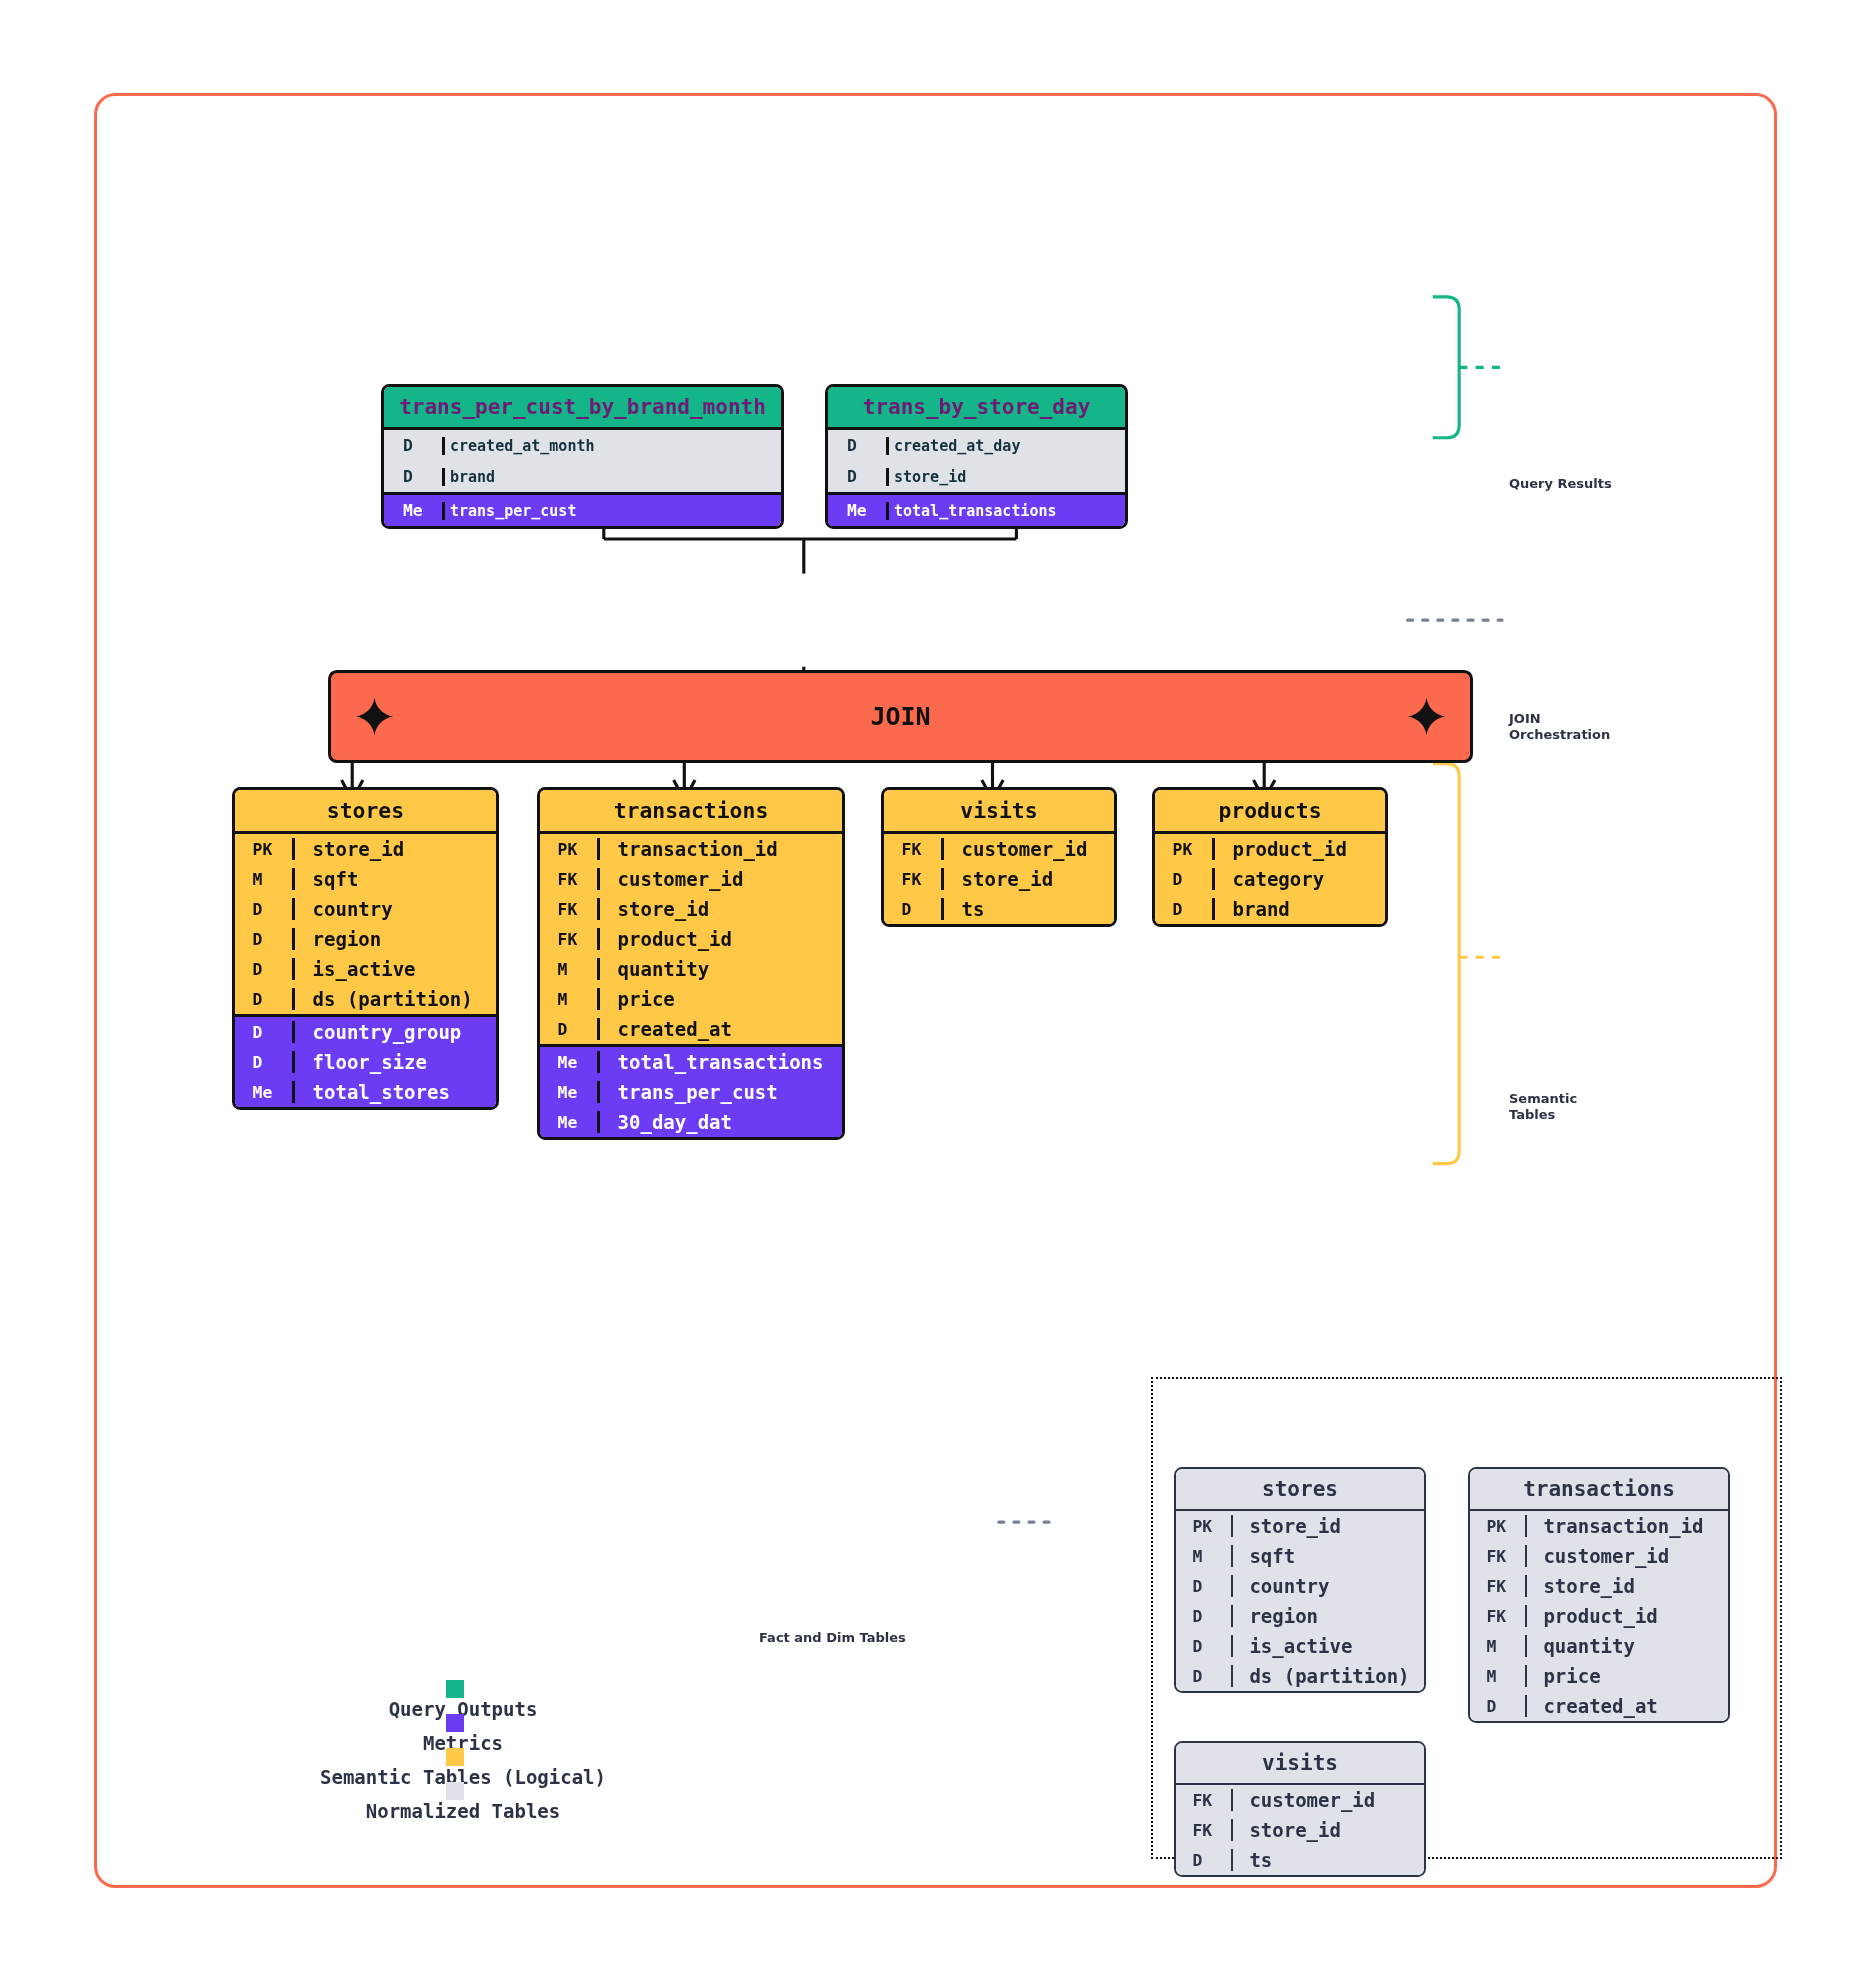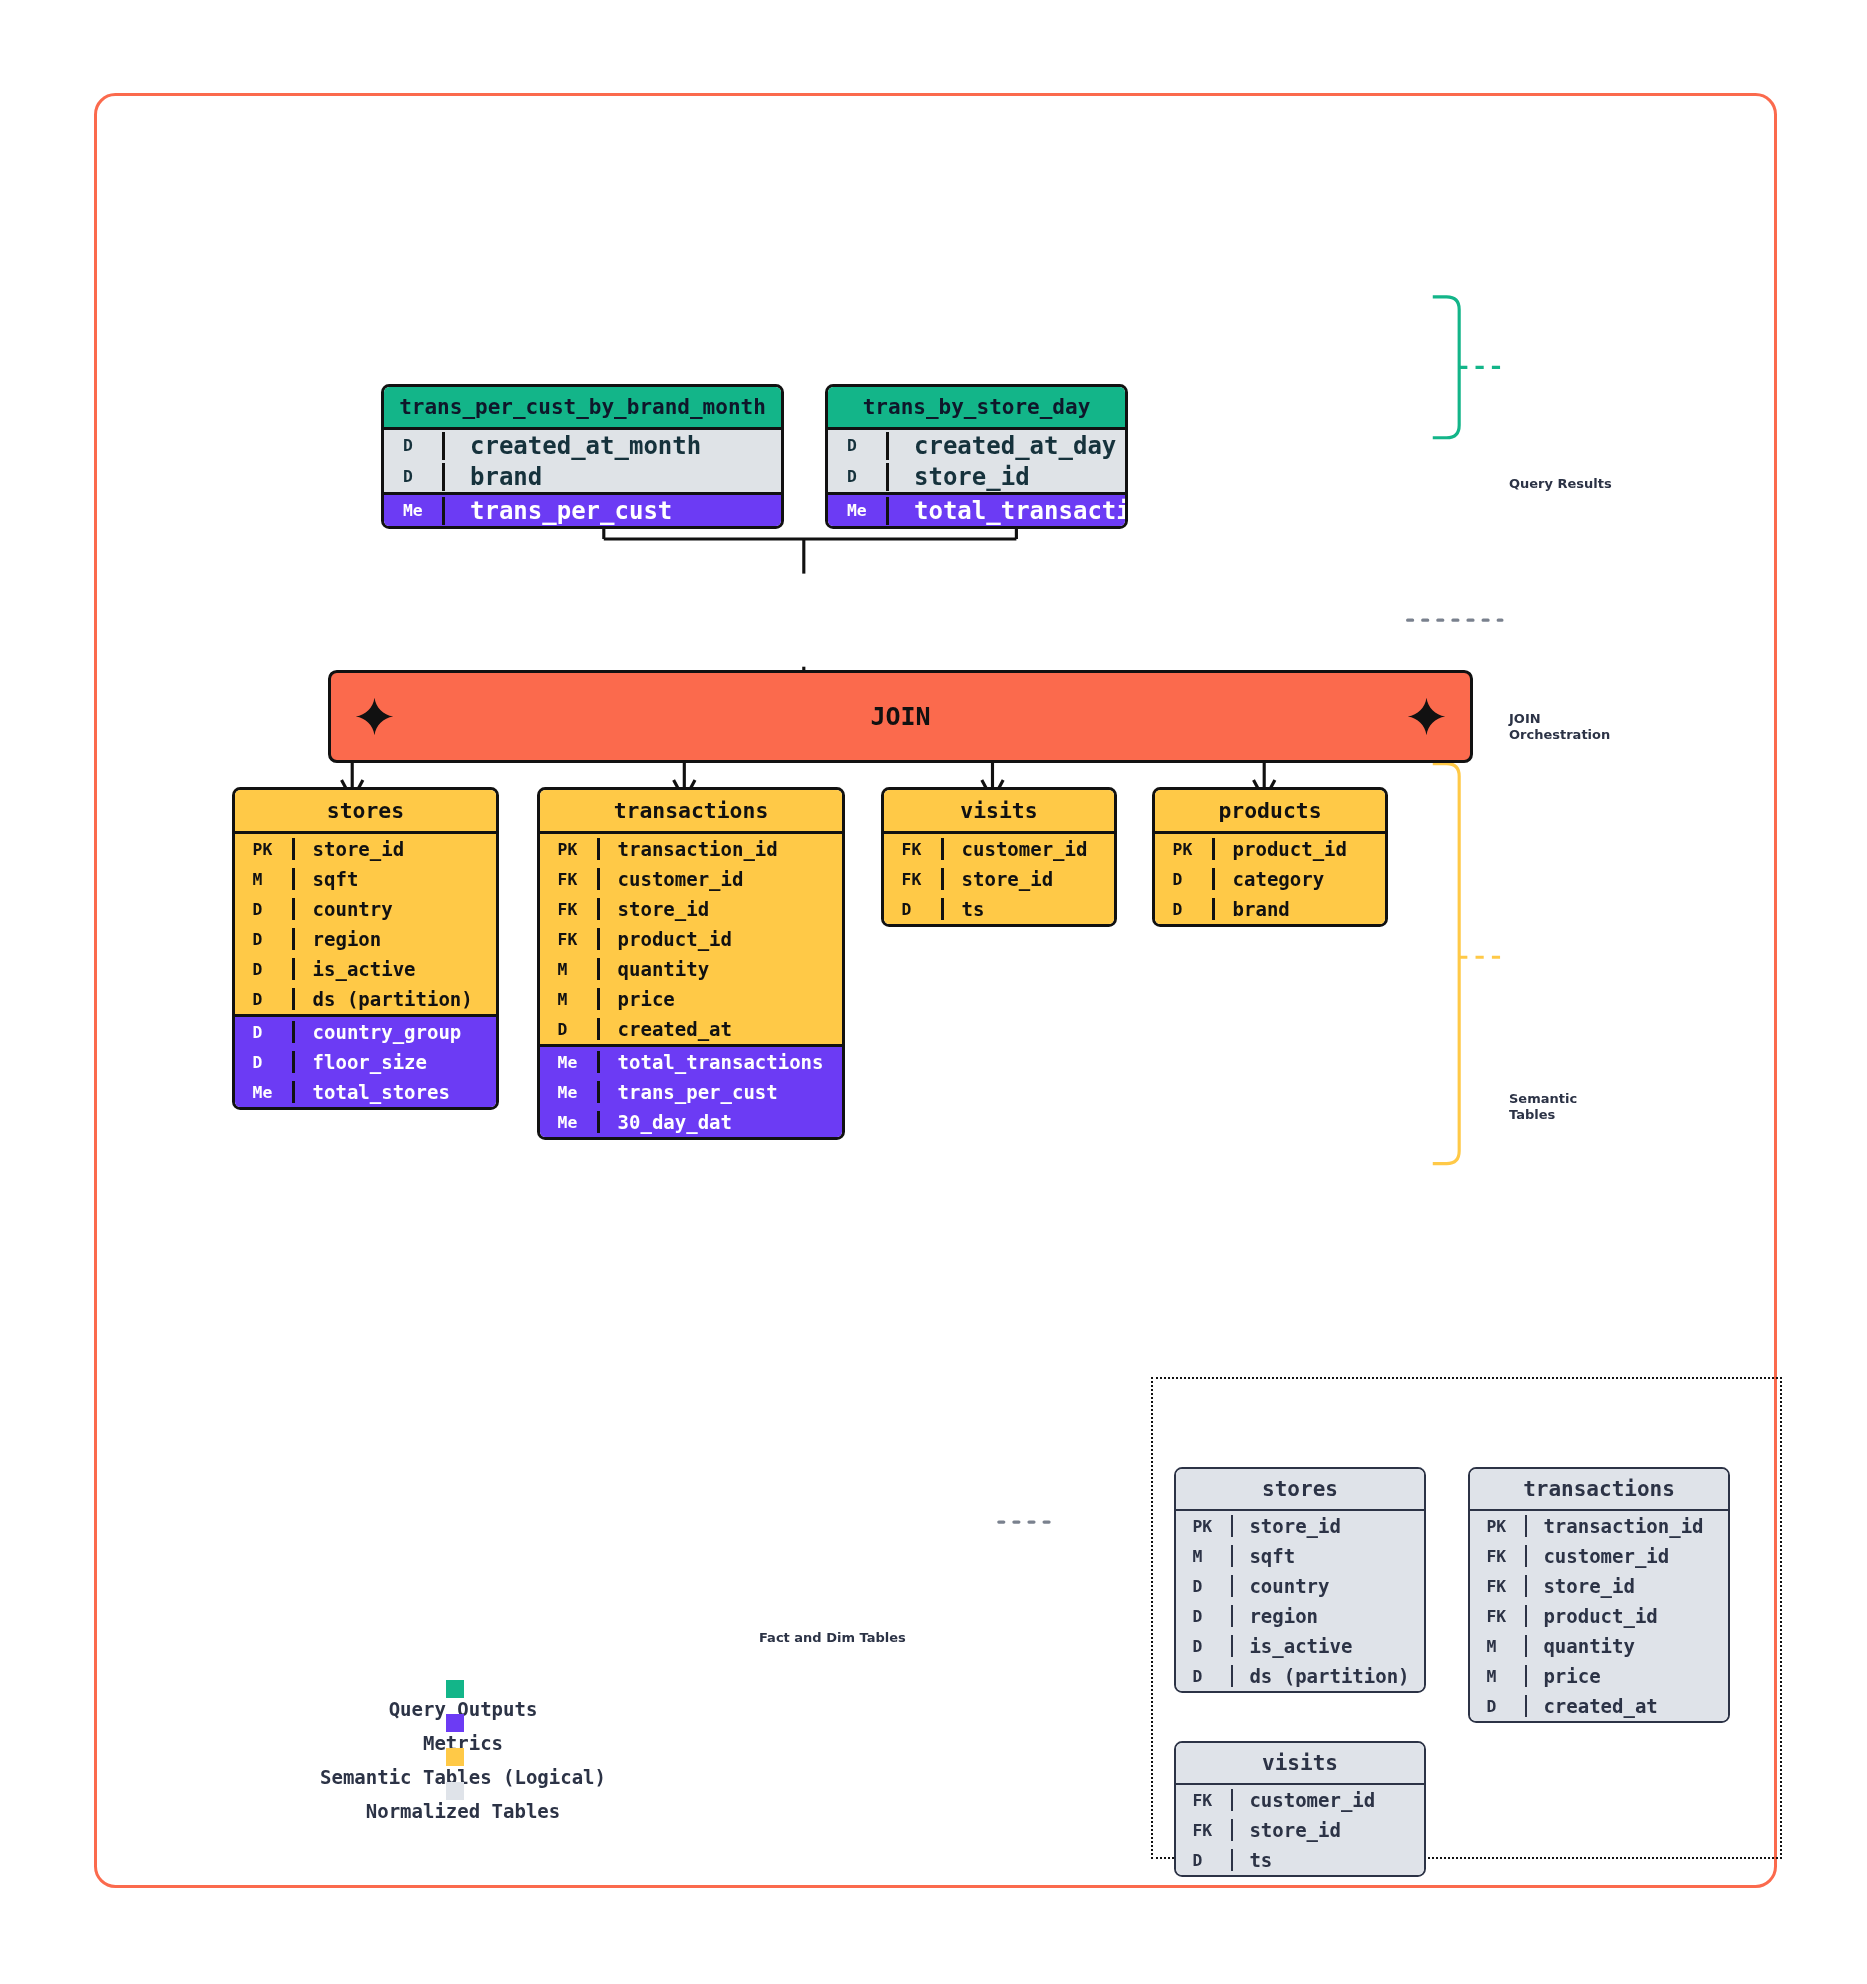--- a/index.html
+++ b/index.html
@@ -67,26 +67,26 @@
     box-sizing: border-box;
   }
   .tbl .val {
     flex: 1 1 auto;
     border-left: 3.1px solid #111111;
     box-sizing: border-box;
     font-weight: bold;
   }
 
   
-  .q .thead { background: #13B589; color: #0f172a; font-size: 21px; }
+  .q .thead { background: #13B589; color: #701a75; font-size: 21px; }
   .q .sect-dim { background: #DFE3E7; }
   .q .sect-met { background: #6C3BF4; }
   .q .row { height: 31px; }
   .q .key { width: 58px; padding-left: 19px; font-size: 16.4px; color: #16323C; }
-  .q .val { padding-left: 25px; font-size: 24px; color: #16323C; }
+  .q .val { padding-left: 5px; font-size: 15px; color: #16323C; }
   .q .sect-met .key, .q .sect-met .val { color: #ffffff; }
   .q .sect-met .row:first-child { }
 
   
   .s .thead { background: #FFC947; color: #111111; font-size: 21.4px; }
   .s .sect-main { background: #FFC947; }
   .s .sect-met  { background: #6C3BF4; }
   .s .row { height: 30px; }
   .s .key { width: 57px; padding-left: 17.6px; font-size: 16.4px; color: #111111; }
   .s .val { padding-left: 17.6px; font-size: 19px; color: #111111; }

